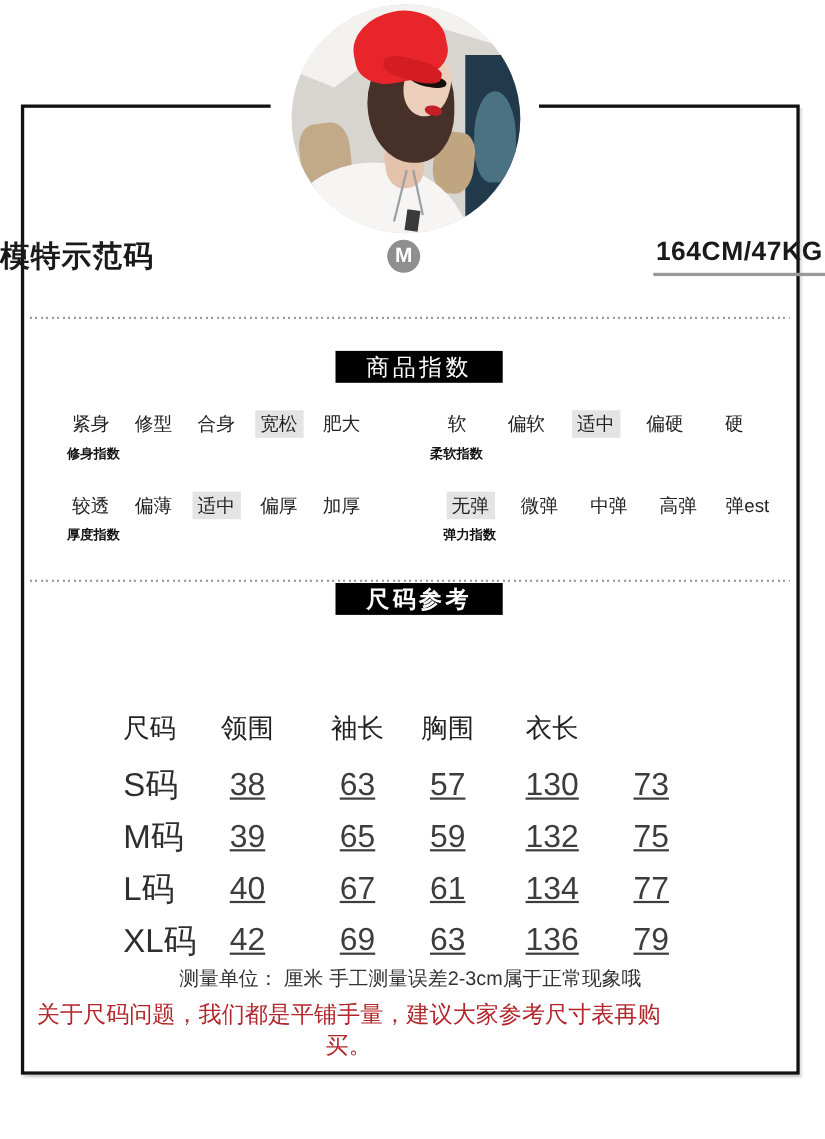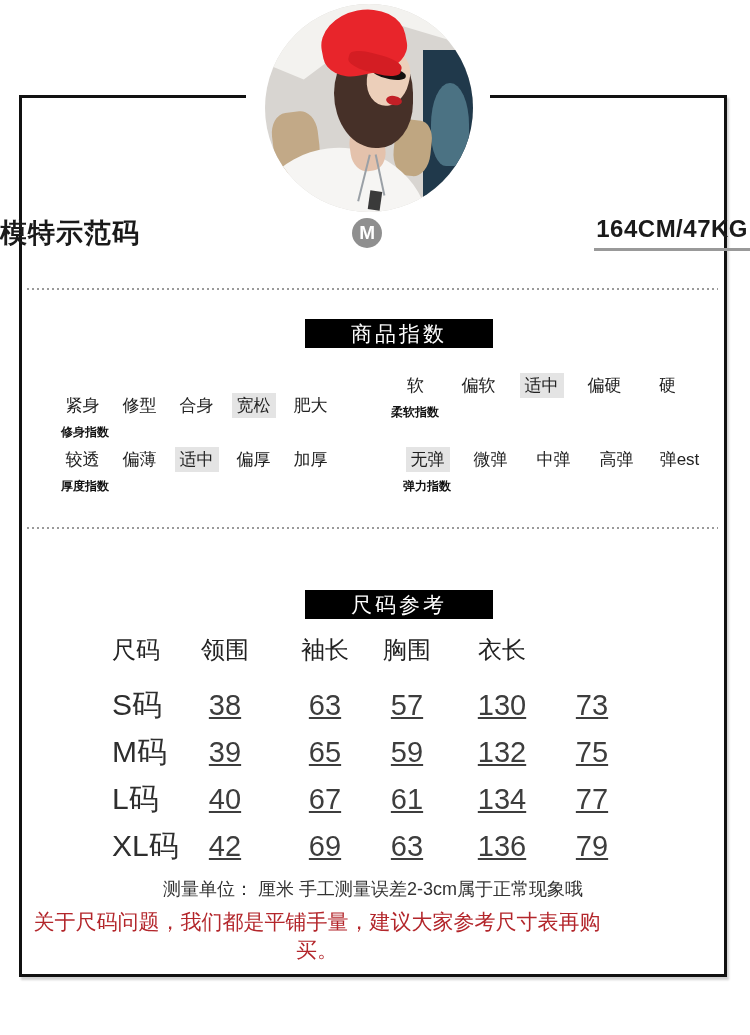--- a/index.html
+++ b/index.html
@@ -39,43 +39,43 @@
   .model-label{font-size:27px;font-weight:bold;color:#1a1a1a;letter-spacing:1px;}
   .size-badge{width:30px;height:30px;border-radius:50%;background:#8f8f8f;color:#fff;
               font-weight:bold;font-size:19px;display:flex;align-items:center;justify-content:center;}
   .model-stats{font-size:24px;font-weight:bold;color:#1a1a1a;letter-spacing:.5px;
                border-bottom:3px solid #999;padding:0 2px 5px 2px;}
 
   .dotted{position:absolute;left:27px;width:691px;height:2px;z-index:2;
           background:repeating-linear-gradient(to right,#9a9a9a 0 2px,transparent 2px 5px);}
   .dotted.d1{top:288px;} .dotted.d2{top:527px;}
 
-  .section-badge{position:absolute;left:305px;width:188px;height:29px;background:#000;color:#fff;
+  .section-badge{position:absolute;left:305px;width:152px;height:29px;background:#000;color:#fff;
                  display:flex;align-items:center;justify-content:center;font-size:21px;
                  letter-spacing:3px;z-index:2;}
-  .badge1{top:319px;} .badge2{top:590px;}
+  .badge1{top:319px;} .badge2{top:530px;font-weight:bold;}
 
   
   .group{position:absolute;z-index:2;}
   .opts{display:grid;grid-auto-flow:column;justify-items:center;align-items:center;height:27px;}
   .opts.w57{grid-template-columns:repeat(5,57px);}
   .opts.w63{grid-template-columns:repeat(5,63px);}
   .opt{font-size:17px;color:#222;padding:4px 5px;line-height:1;white-space:nowrap;}
   .opt.hl{background:#e4e4e4;}
   .glabel{font-size:12px;font-weight:bold;color:#111;margin:5px 0 0 7px;}
-  .g0{left:54px;top:372px;margin-top:20px;} .g1{left:384px;top:372px;}
+  .g0{left:54px;top:372px;} .g1{left:384px;top:372px;}
   .g2{left:54px;top:446px;} .g3{left:396px;top:446px;}
 
   
   .size-table{position:absolute;left:112px;top:634px;z-index:2;color:#2e2e2e;}
   .trow{display:grid;grid-template-columns:64px 98px 102px 62px 128px 52px;align-items:center;}
   .thead{height:32px;font-size:24px;}
   .tbody .trow{height:47px;}
   .tbody{margin-top:16px;}
-  .tc{text-align:center;white-space:nowrap;}
+  .tc{text-align:center;white-space:nowrap;margin-top:12px;}
   .tc.first{text-align:left;}
   .thead .tc{color:#222;}
   .row-label{font-size:30px;color:#2e2e2e;}
   .cell-num{font-size:29px;color:#3d3d3d;font-weight:300;text-decoration:underline;}
 
   .note{position:absolute;left:22px;top:877px;width:702px;text-align:center;
         font-size:18px;color:#333;z-index:2;}
   .warning{position:absolute;left:22px;top:908px;width:590px;text-align:center;
            font-size:21px;color:#b3262b;z-index:2;}
 </style>

